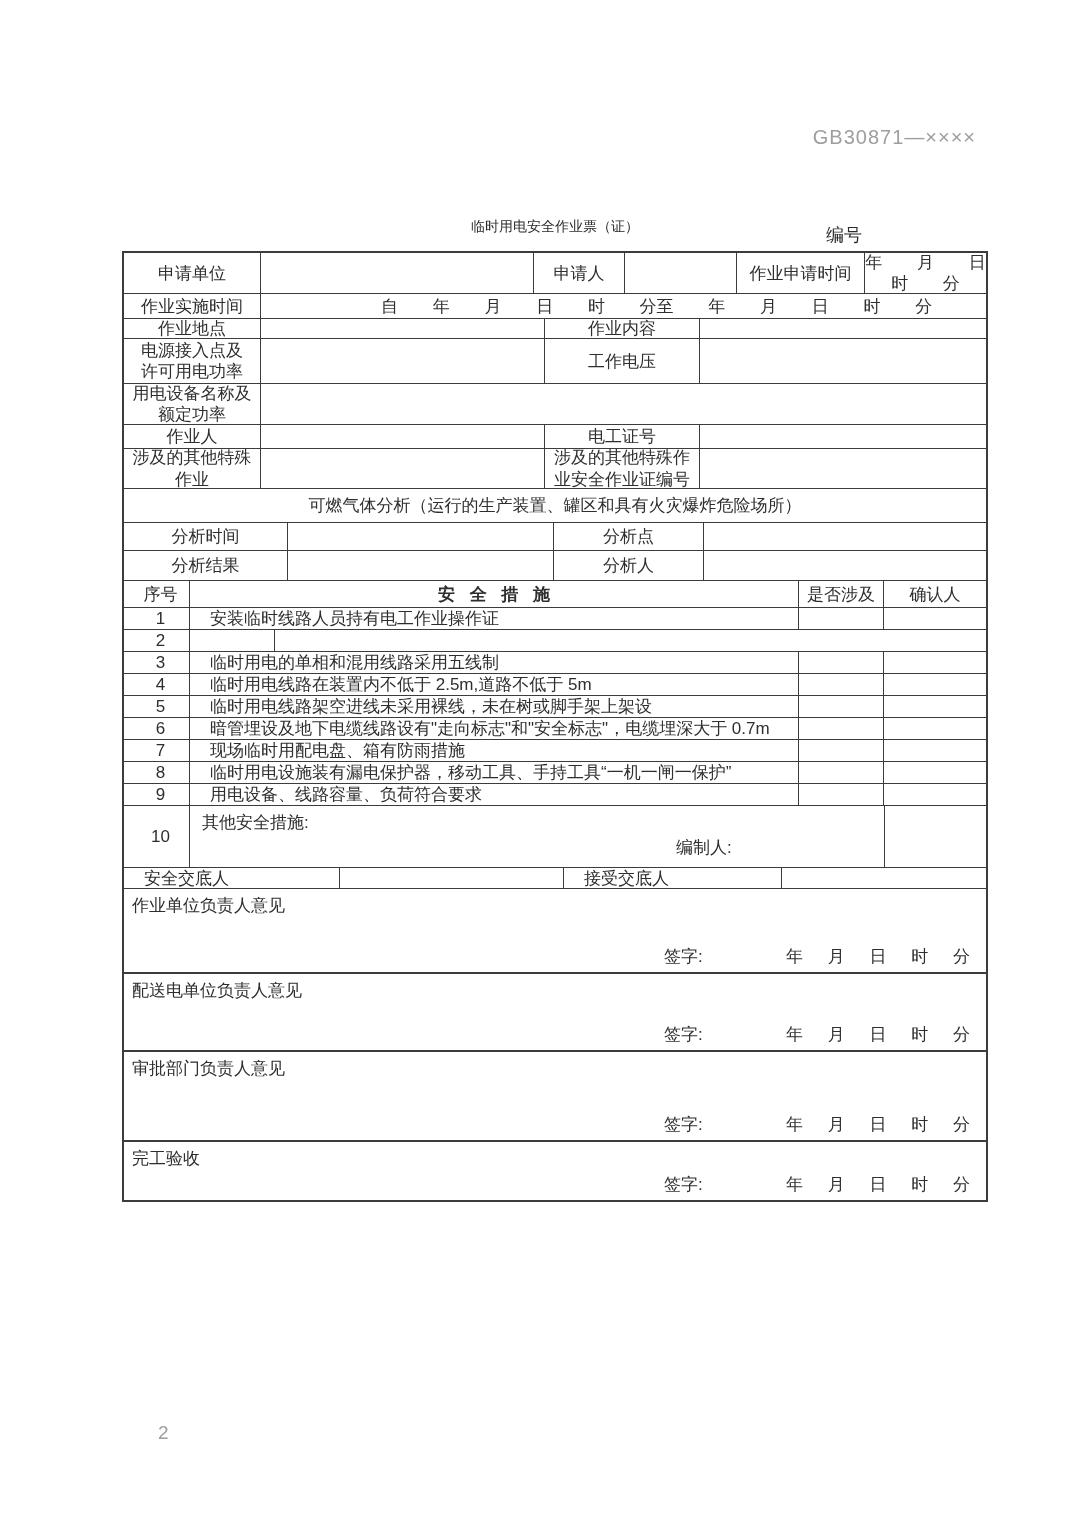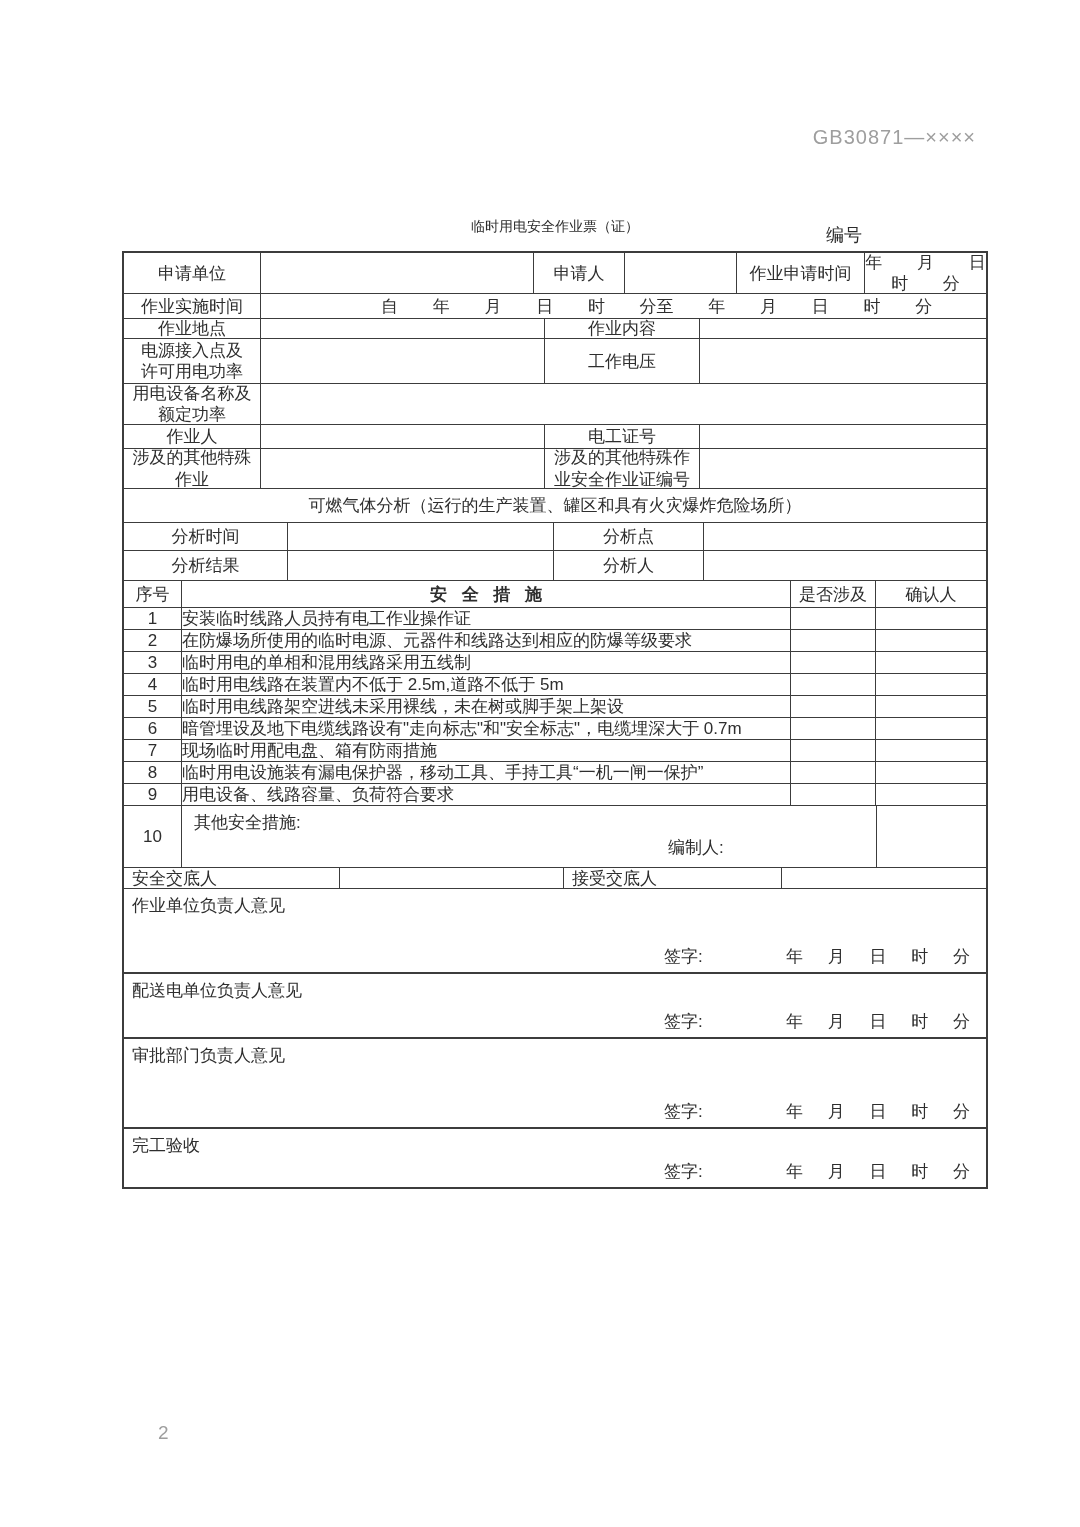--- a/index.html
+++ b/index.html
@@ -43,34 +43,34 @@
   .row{display:flex; border-top:1px solid #3c3c3c; box-sizing:border-box;}
   .row:first-child{border-top:none;}
   .row.thick{border-top:2px solid #3c3c3c;}
   .cell{
     border-left:1px solid #3c3c3c;
     box-sizing:border-box;
     display:flex; align-items:center; justify-content:center;
     overflow:hidden;
   }
   .cell:first-child{border-left:none;}
-  .cell.left{justify-content:flex-start; padding-left:8px;}
+  .cell.left{justify-content:flex-start; padding-left:20px;}
   .two-line{white-space:pre-line; text-align:center; line-height:1.25;}
   
   .c-r1a{width:136px;} .c-r1b{width:229px;} .c-r1c{width:91px;margin-left:44px;}
   .c-r1d{width:112px;} .c-r1e{width:128px;} .c-r1f{flex:1; flex-direction:column; justify-content:center;}
   .date2{word-spacing:30px; text-align:center; line-height:1.25;}
   
   .c-a{width:136px;} .c-b{width:284px;} .c-c{width:155px;} .c-d{flex:1;}
   .c-wide{flex:1;}
   
   .c-ga{width:163px;} .c-gb{width:266px;} .c-gc{width:150px;} .c-gd{flex:1;}
   
-  .c-no{width:57px;}
-  .c-meas{width:609px; justify-content:flex-start; padding-left:0;}
+  .c-no{width:57px;margin-left:8px;}
+  .c-meas{width:609px; justify-content:flex-start; padding-left:20px;}
   .c-inv{width:85px;}
   .c-conf{flex:1;}
   .c-m10{width:695px; position:relative; display:block;}
   .m10-label{position:absolute; top:5px; left:12px;}
   .m10-compiler{position:absolute; bottom:8px; left:486px;}
   .meas-header{justify-content:center; padding-left:0; word-spacing:10px;font-weight:bold;}
   
   .c-ba{width:215px;} .c-bb{width:224px;} .c-bc{width:218px;} .c-bd{flex:1;}
   
   .op{position:relative; display:block; width:100%;}
@@ -172,21 +172,20 @@
     </div>
 
     <div class="row" style="height:22px">
       <div class="cell c-no">1</div>
       <div class="cell c-meas">安装临时线路人员持有电工作业操作证</div>
       <div class="cell c-inv"></div>
       <div class="cell c-conf"></div>
     </div>
     <div class="row" style="height:22px">
       <div class="cell c-no">2</div>
-      <div class="cell c-meas">在防爆场所使用的临时电源、元器件和线路达到相应的防爆等级要求</div>
       <div class="cell c-inv"></div>
       <div class="cell c-conf"></div>
     </div>
     <div class="row" style="height:22px">
       <div class="cell c-no">3</div>
       <div class="cell c-meas">临时用电的单相和混用线路采用五线制</div>
       <div class="cell c-inv"></div>
       <div class="cell c-conf"></div>
     </div>
     <div class="row" style="height:22px">
@@ -243,21 +242,21 @@
     </div>
 
     <div class="row" style="height:84px">
       <div class="op">
         <span class="op-title">作业单位负责人意见</span>
         <span class="op-sign">签字:</span>
         <span class="op-date">年 月 日 时 分</span>
       </div>
     </div>
 
-    <div class="row thick" style="height:65px">
+    <div class="row thick" style="height:78px">
       <div class="op">
         <span class="op-title">配送电单位负责人意见</span>
         <span class="op-sign">签字:</span>
         <span class="op-date">年 月 日 时 分</span>
       </div>
     </div>
 
     <div class="row thick" style="height:90px">
       <div class="op">
         <span class="op-title">审批部门负责人意见</span>

